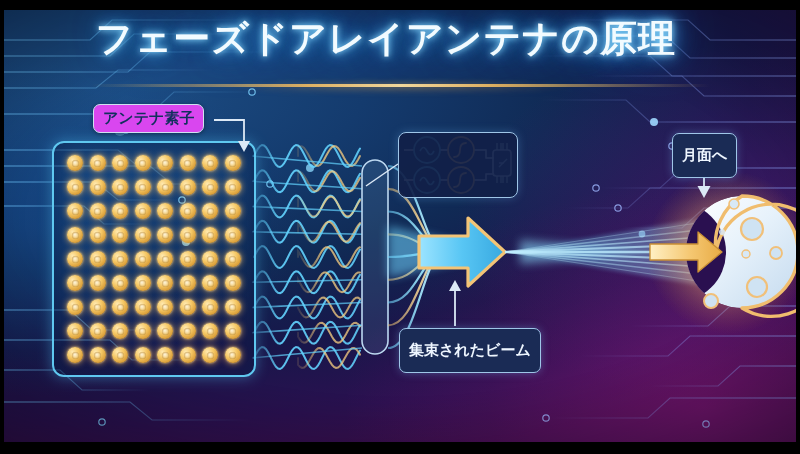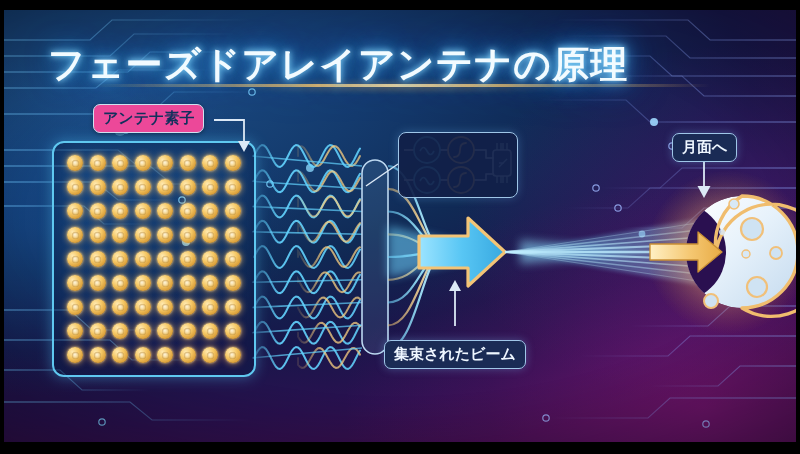--- a/index.html
+++ b/index.html
@@ -25,21 +25,21 @@
   .circuit svg{display:block;}
 
   
   .bar{position:absolute;left:0;width:800px;background:#000;z-index:60;}
   .bar.top{top:0;height:10px;}
   .bar.bot{bottom:0;height:12px;}
   .edge{position:absolute;top:0;height:454px;width:4px;background:#000;z-index:60;}
   .edge.l{left:0;} .edge.r{right:0;}
 
   
-  .title{position:absolute;left:0;top:40px;width:676px;text-align:center;z-index:20;}
+  .title{position:absolute;left:0;top:14px;width:676px;text-align:right;z-index:20;}
   .title span{
     font-size:37px;font-weight:bold;letter-spacing:1px;color:#f2fbff;
     text-shadow:0 0 6px #8fdcff,0 0 14px #4fb8f5,0 0 28px #2a7fd4,0 0 44px #1d5fae;}
   .title-rule{position:absolute;left:90px;top:84px;width:620px;height:3px;z-index:19;
     background:linear-gradient(90deg,rgba(255,190,90,0) 0%,rgba(255,196,96,.85) 35%,rgba(255,225,160,.95) 50%,rgba(255,196,96,.85) 65%,rgba(255,190,90,0) 100%);
     filter:blur(.6px);}
   .title-rule2{position:absolute;left:140px;top:82px;width:520px;height:9px;z-index:18;
     background:radial-gradient(50% 100% at 50% 50%,rgba(255,180,70,.40),rgba(255,160,60,0) 70%);filter:blur(3px);}
 
   
@@ -57,28 +57,28 @@
     background:radial-gradient(circle at 40% 35%,#fff6dc,#f3cd78 70%,#e0ae4c 100%);
     box-shadow:inset 0 0 2px rgba(150,95,15,.8);}
 
   
   .art{position:absolute;left:0;top:0;width:800px;height:454px;z-index:16;}
   .art svg{display:block;}
 
   
   .lab{position:absolute;z-index:30;box-sizing:border-box;
     font-size:15px;font-weight:bold;white-space:nowrap;}
-  .lab.light{background:#ec4899;color:#11305c;border:1.5px solid #cfe0f0;
+  .lab.light{background:#d946ef;color:#11305c;border:1.5px solid #cfe0f0;
     border-radius:7px;padding:4px 9px;box-shadow:0 1px 4px rgba(0,0,0,.35);}
   .lab.dark{background:#1a2b55;color:#eef6ff;border:1.8px solid #9fc6e8;
-    border-radius:7px;padding:4px 9px;box-shadow:0 0 8px rgba(120,190,240,.35);}
+    border-radius:7px;padding:12px 9px;box-shadow:0 0 8px rgba(120,190,240,.35);}
 
   #lab-element{left:93px;top:104px;}
   #lab-phase{left:404px;top:102px;}
-  #lab-beam{left:384px;top:328px;margin-top:12px;}
+  #lab-beam{left:399px;top:328px;}
   #lab-moon{left:672px;top:133px;}
 
   
   .pc-box{position:absolute;left:398px;top:132px;width:118px;height:64px;z-index:29;
     border:1.8px solid #9fc6e8;border-radius:8px;background:rgba(17,32,72,.92);
     box-shadow:0 0 10px rgba(110,180,235,.3);}
 
   
   .banner{position:absolute;left:163px;top:386px;width:474px;height:40px;z-index:35;
     border:2.5px solid #4fd8f8;border-radius:8px;

